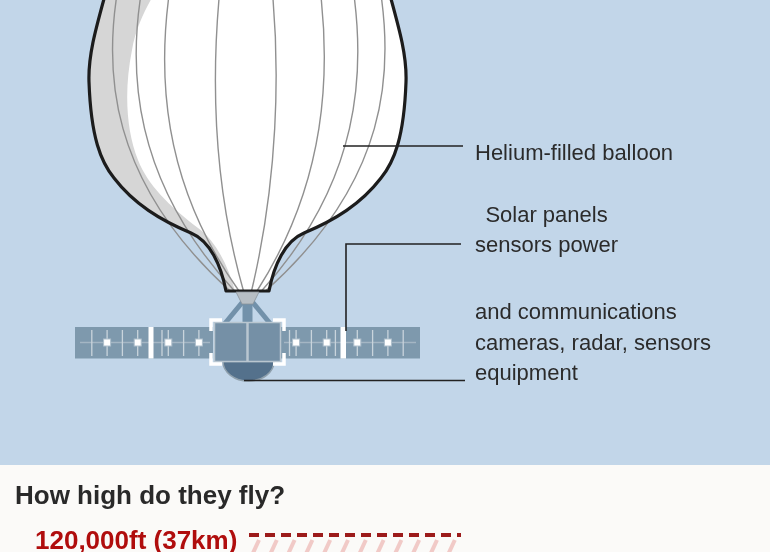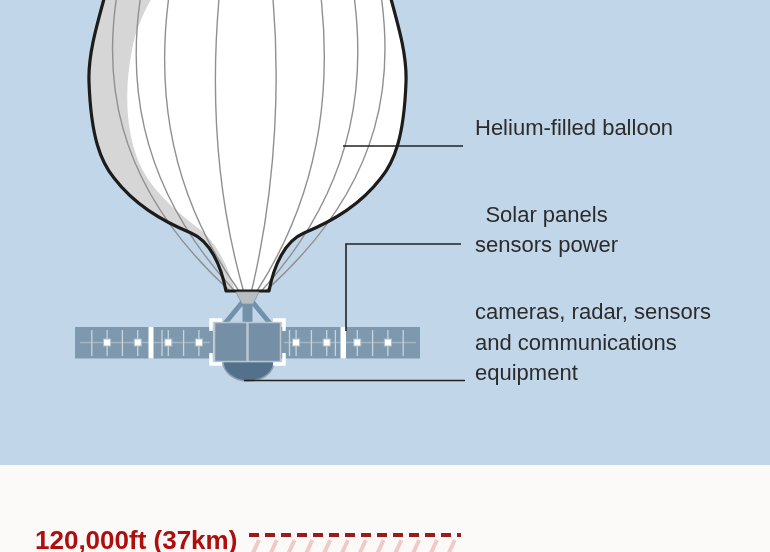--- a/index.html
+++ b/index.html
@@ -5,21 +5,21 @@
   :root{
     --sky:#C2D6E9; --band-bg:#FBFAF8; --panel-blue:#7E99AD; --body-blue:#7590A6;
     --dome-blue:#54718C; --balloon-shade:#D6D6D6; --label-text:#2B2B2B;
     --heading-text:#292929; --altitude-red:#B00D0D; --dash-red:#9C1B1B; --hatch-pink:#F1CAC7;
   }
   html,body{margin:0;padding:0;}
   body{font-family:"Liberation Sans","DejaVu Sans",sans-serif;}
   .stage{position:relative;width:770px;height:552px;overflow:hidden;background:var(--band-bg);}
   .svg-layer{position:absolute;left:0;top:0;width:770px;height:552px;}
   .label{position:absolute;color:var(--label-text);font-size:22px;line-height:30px;white-space:nowrap;}
-  .label-helium{left:475px;top:113px;line-height:29px;}
+  .label-helium{left:475px;top:138px;line-height:29px;}
   .label-solar{left:475px;top:200px;text-align:center;}
   .label-instruments{left:475px;top:297px;line-height:30.5px;}
   .section-heading{position:absolute;left:15px;top:480px;font-size:26px;font-weight:bold;color:var(--heading-text);white-space:nowrap;}
   .altitude-label{position:absolute;left:35px;top:525px;font-size:26px;font-weight:bold;color:var(--altitude-red);white-space:nowrap;}
 </style>
 </head>
 <body>
 
 <div class="stage">
 
@@ -140,21 +140,22 @@
   <div class="label label-helium">
     <div>Helium-filled balloon</div>
   </div>
 
   <div class="label label-solar">
     <div>Solar panels</div>
     <div>sensors power</div>
   </div>
 
   <div class="label label-instruments">
+    <div>and communications</div>
     <div>cameras, radar, sensors</div>
-    <div>and communications</div>
     <div>equipment</div>
   </div>
 
+  <div class="section-heading">How high do they fly?</div>
 
   <div class="altitude-label">120,000ft (37km)</div>
 
 </div>
 
 </body></html>

